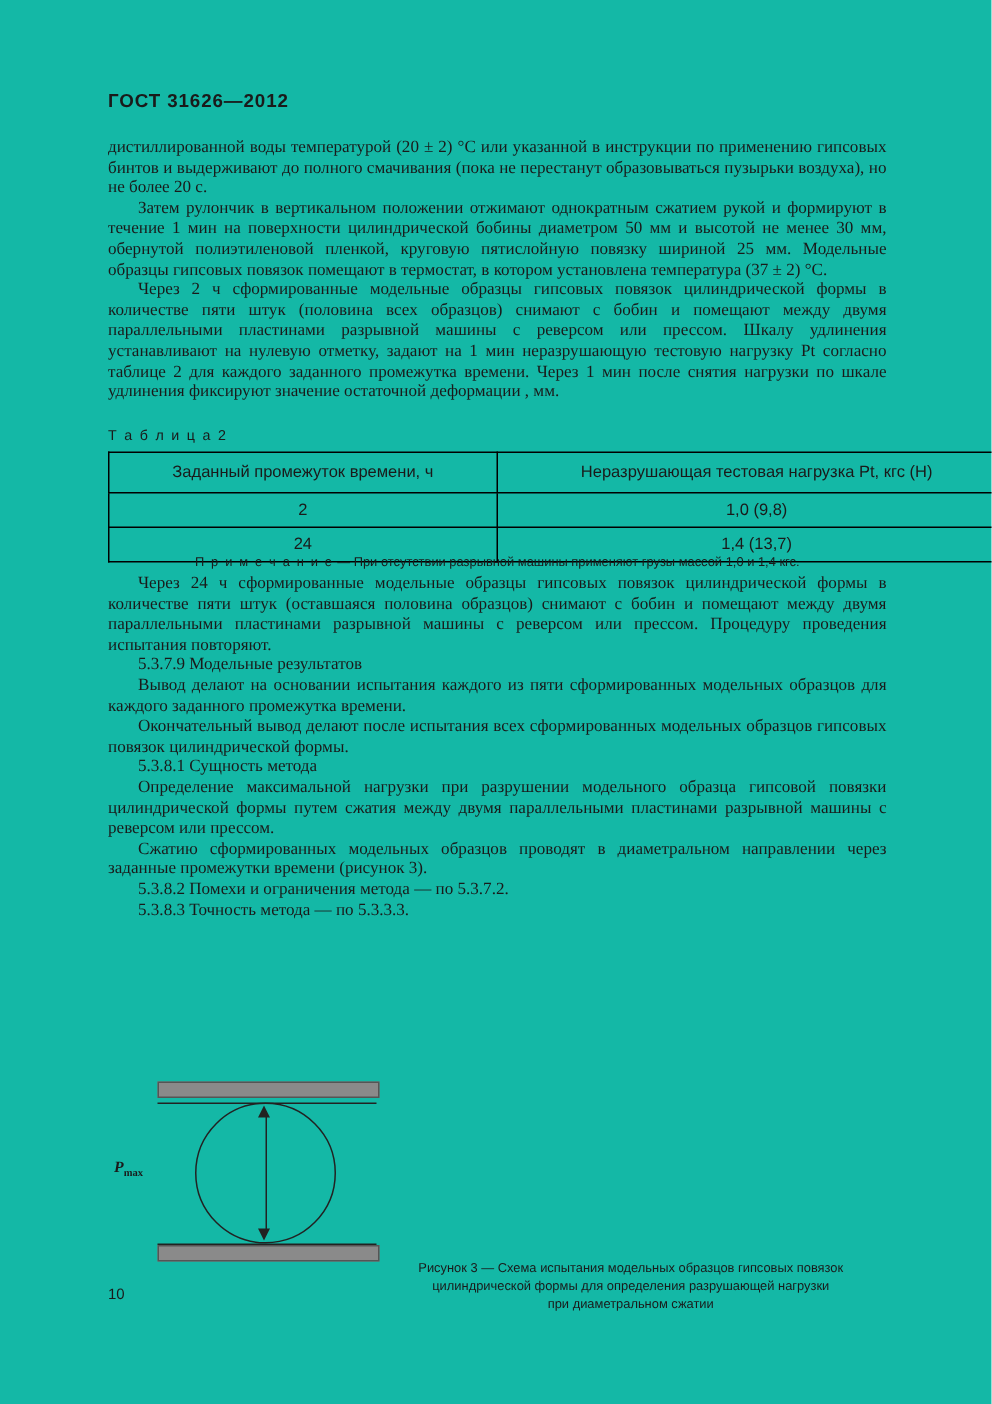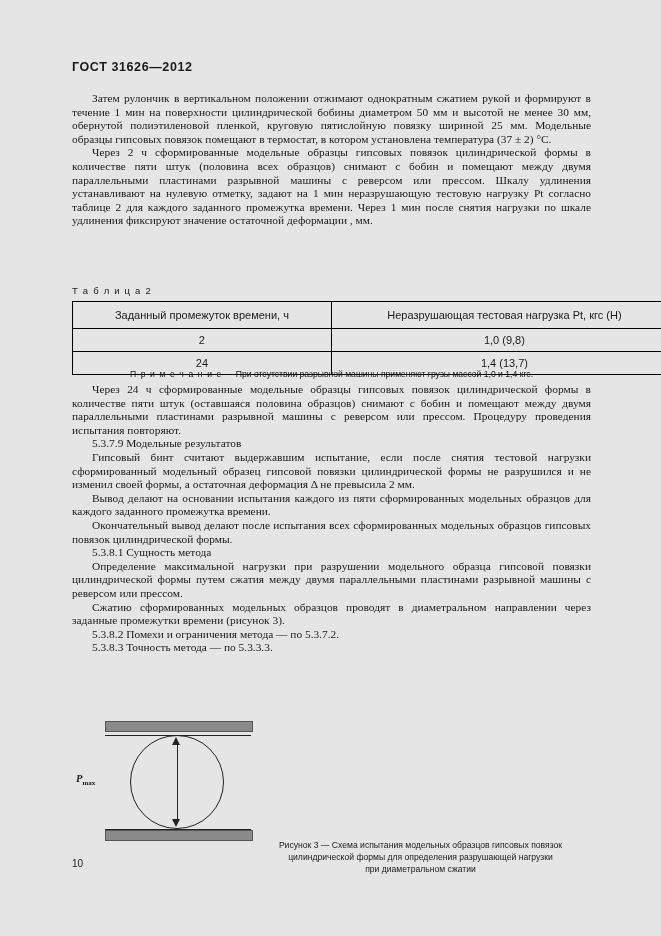--- a/index.html
+++ b/index.html
@@ -13,21 +13,21 @@
     font-family: "Liberation Serif", serif;
     color: #1a1a1a;
     position: relative;
     overflow: hidden;
   }
   .page {
     position: absolute;
     left: 0; top: 0;
     width: 661px;
     height: 936px;
-    background: #e5e5e5;
+    background: #14b8a6;
   }
   .header {
     position: absolute;
     left: 72px;
     top: 60px;
     font-family: "Liberation Sans", sans-serif;
     font-size: 12.5px;
     font-weight: bold;
     letter-spacing: 0.6px;
   }
@@ -196,20 +196,21 @@
   .italic { font-style: italic; }
 </style>
 </head>
 <body>
 
 <div class="page">
 
   <div class="header">ГОСТ 31626—2012</div>
 
   <div class="body-text">
+    <p>дистиллированной воды температурой (20 ± 2) °С или указанной в инструкции по применению гипсовых бинтов и выдерживают до полного смачивания (пока не перестанут образовываться пузырьки воздуха), но не более 20 с.</p>
     <p class="ind">Затем рулончик в вертикальном положении отжимают однократным сжатием рукой и формируют в течение 1 мин на поверхности цилиндрической бобины диаметром 50 мм и высотой не менее 30 мм, обернутой полиэтиленовой пленкой, круговую пятислойную повязку шириной 25 мм. Модельные образцы гипсовых повязок помещают в термостат, в котором установлена температура (37 ± 2) °С.</p>
     <p class="ind">Через 2 ч сформированные модельные образцы гипсовых повязок цилиндрической формы в количестве пяти штук (половина всех образцов) снимают с бобин и помещают между двумя параллельными пластинами разрывной машины с реверсом или прессом. Шкалу удлинения устанавливают на нулевую отметку, задают на 1 мин неразрушающую тестовую нагрузку Рt согласно таблице 2 для каждого заданного промежутка времени. Через 1 мин после снятия нагрузки по шкале удлинения фиксируют значение остаточной деформации  , мм.</p>
   </div>
 
   <div class="tbl-caption">Т а б л и ц а  2</div>
 
   <table class="data">
     <thead>
       <tr>
         <td>Заданный промежуток времени, ч</td>
@@ -229,21 +230,20 @@
   </table>
 
   <div class="note">
     <span class="sp">П р и м е ч а н и е</span>
     <span>— При отсутствии разрывной машины применяют грузы массой 1,0 и 1,4 кгс.</span>
   </div>
 
   <div class="body-text2">
     <p class="ind">Через 24 ч сформированные модельные образцы гипсовых повязок цилиндрической формы в количестве пяти штук (оставшаяся половина образцов) снимают с бобин и помещают между двумя параллельными пластинами разрывной машины с реверсом или прессом. Процедуру проведения испытания повторяют.</p>
     <p class="ind">5.3.7.9  Модельные результатов</p>
-    <p class="ind">Гипсовый бинт считают выдержавшим испытание, если после снятия тестовой нагрузки сформированный модельный образец гипсовой повязки цилиндрической формы не разрушился и не изменил своей формы, а остаточная деформация Δ не превысила 2 мм.</p>
     <p class="ind">Вывод делают на основании испытания каждого из пяти сформированных модельных образцов для каждого заданного промежутка времени.</p>
     <p class="ind">Окончательный вывод делают после испытания всех сформированных модельных образцов гипсовых повязок цилиндрической формы.</p>
     <p class="ind">5.3.8.1  Сущность метода</p>
     <p class="ind">Определение максимальной нагрузки при разрушении модельного образца гипсовой повязки цилиндрической формы путем сжатия между двумя параллельными пластинами разрывной машины с реверсом или прессом.</p>
     <p class="ind">Сжатию сформированных модельных образцов проводят в диаметральном направлении через заданные промежутки времени (рисунок 3).</p>
     <p class="ind">5.3.8.2  Помехи и ограничения метода — по 5.3.7.2.</p>
     <p class="ind">5.3.8.3  Точность метода — по 5.3.3.3.</p>
   </div>
 
   <div class="figure">

